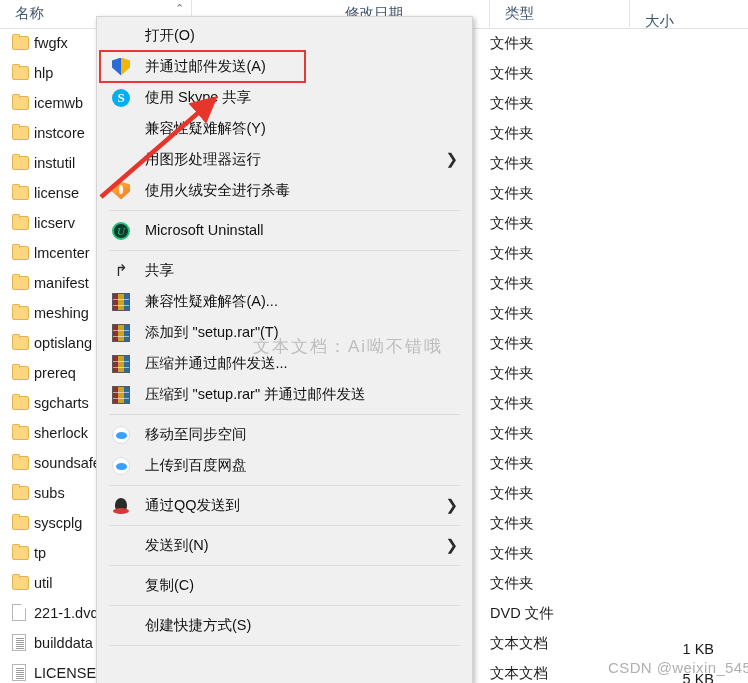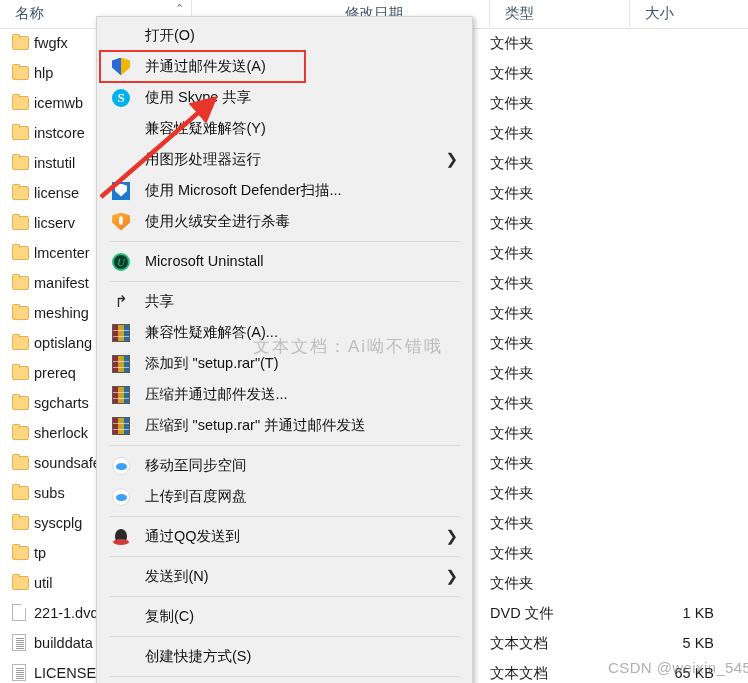--- a/index.html
+++ b/index.html
@@ -39,21 +39,21 @@
     color: #41546b;
     padding-left: 15px;
     box-sizing: border-box;
     border-right: 1px solid #e4e4e4;
     white-space: nowrap;
     overflow: hidden;
   }
   .col-head.h-name { left: 0;   width: 192px; }
   .col-head.h-date { left: 330px; width: 160px; }
   .col-head.h-type { left: 490px; width: 140px; }
-  .col-head.h-size { left: 630px; width: 118px; border-right: none; }
+  .col-head.h-size { left: 630px; width: 118px; border-right: none; margin-top: 8px; }
   .sort-caret {
     position: absolute;
     left: 175px; top: 2px;
     font-size: 11px;
     color: #6d7a8b;
     line-height: 12px;
   }
 
   .rows {
     position: absolute;
@@ -71,21 +71,21 @@
     height: 30px;
     line-height: 30px;
     font-size: 14.5px;
     color: #1b1b1b;
     white-space: nowrap;
     overflow: hidden;
   }
   .cell.c-name { left: 34px; width: 170px; }
   .cell.c-date { left: 330px; width: 155px; color: #2a2a2a; }
   .cell.c-type { left: 490px; width: 138px; }
-  .cell.c-size { left: 600px; width: 130px; text-align: right; padding-right: 16px; box-sizing: border-box; }
+  .cell.c-size { left: 600px; width: 130px; text-align: right; padding-right: 16px; box-sizing: border-box; margin-top: 36px; }
 
   
   .ficon {
     position: absolute;
     left: 12px; top: 7px;
     width: 17px; height: 16px;
   }
   .ic-folder {
     width: 17px; height: 14px;
     background: #fcd77f;
@@ -513,21 +513,20 @@
         </div>
       </div>
   </div>
 
   <div class="ctxmenu" id="ctx-menu">
       <div class="mi bold"><span>打开(O)</span></div>
       <div class="mi"><span class="micon i-shield"></span><span>并通过邮件发送(A)</span></div>
       <div class="mi"><span class="micon i-skype">S</span><span>使用 Skype 共享</span></div>
       <div class="mi"><span>兼容性疑难解答(Y)</span></div>
       <div class="mi"><span>用图形处理器运行</span><span class="chev">❯</span></div>
-      <div class="mi"><span class="micon i-defender"></span><span>使用 Microsoft Defender扫描...</span></div>
       <div class="mi"><span class="micon i-huorong"></span><span>使用火绒安全进行杀毒</span></div>
       <div class="sep"></div>
       <div class="mi"><span class="micon i-uninstall">U</span><span>Microsoft Uninstall</span></div>
       <div class="sep"></div>
       <div class="mi"><span class="micon i-share">↱</span><span>共享</span></div>
       <div class="mi"><span class="micon i-rar"></span><span>兼容性疑难解答(A)...</span></div>
       <div class="mi"><span class="micon i-rar"></span><span>添加到 "setup.rar"(T)</span></div>
       <div class="mi"><span class="micon i-rar"></span><span>压缩并通过邮件发送...</span></div>
       <div class="mi"><span class="micon i-rar"></span><span>压缩到 "setup.rar" 并通过邮件发送</span></div>
       <div class="sep"></div>

